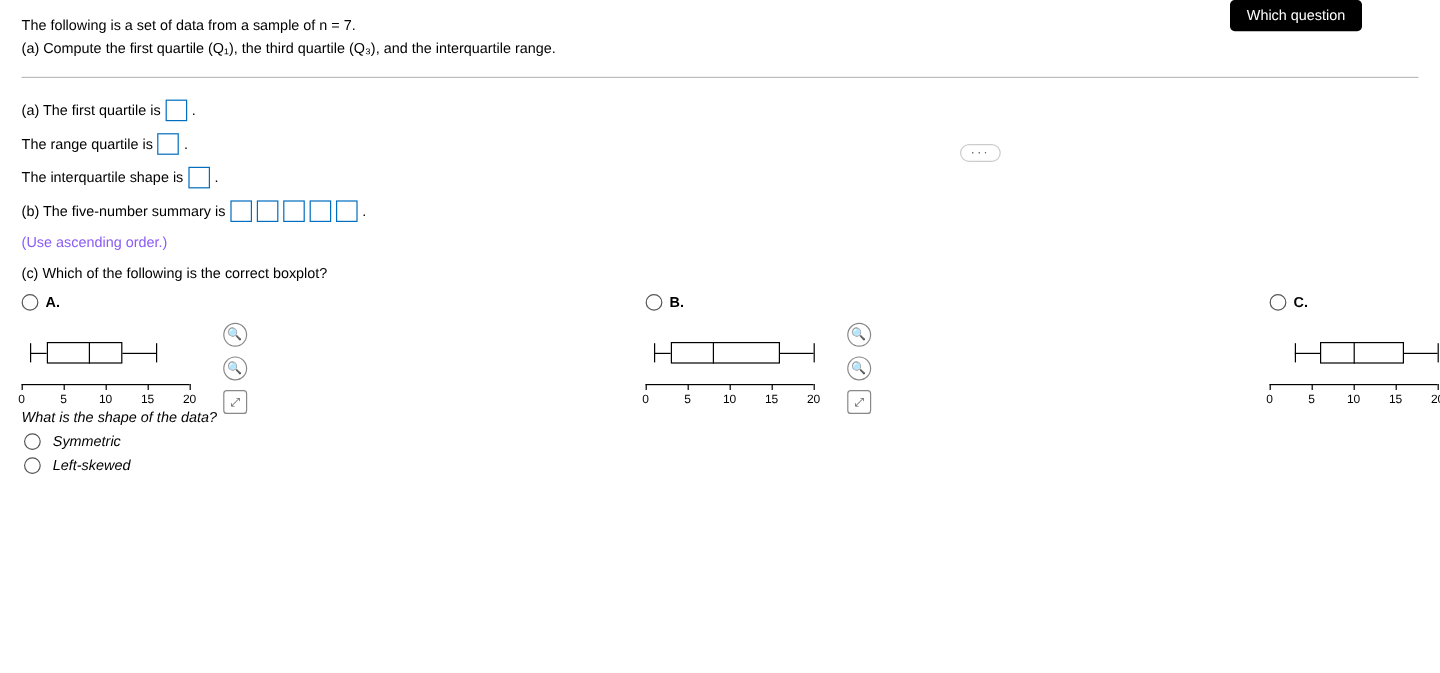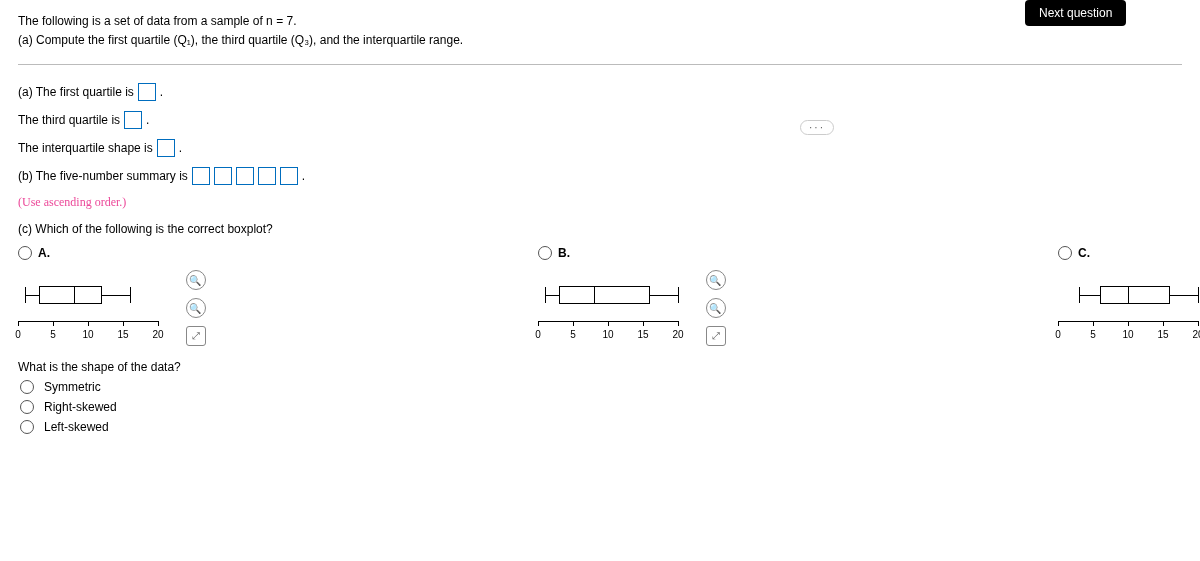--- a/index.html
+++ b/index.html
@@ -28,21 +28,21 @@
     display:inline-block; width:12px; height:14px; border:1px solid #555; 
     border-radius:2px; margin-left:10px; position:relative; vertical-align:middle;
   }
   .clipboard-icon:before{content:""; position:absolute; top:-3px; left:2px; width:6px; height:3px; border:1px solid #555; border-radius:2px; background:#fff;}
   hr.divider { border: none; border-top: 1px solid #bbb; margin: 14px 0 18px 0; }
   .answer-line { margin: 10px 0; display:flex; align-items:center; gap:4px;}
   .input-box {
     display:inline-block; width:16px; height:16px; border:1px solid #006dbe; 
     background:#fff; vertical-align:middle;
   }
-  .red-text { color: #ec4899; font-family: Liberation Serif, serif; }
+  .red-text { color: #8b5cf6; }
   .ellipsis-pill {
     position:absolute; left: 800px; top: 120px;
     border:1px solid #ccc; border-radius: 10px; padding: 1px 8px;
     font-size: 10px; cursor:pointer; color:#555; letter-spacing:2px;
   }
   .options-row {
     display:flex; gap: 360px; margin-top: 10px;
   }
   .option-block { position:relative; }
   .option-header { display:flex; align-items:center; gap:6px; margin-bottom:10px;}
@@ -64,46 +64,46 @@
   .median-line { position:absolute; width:1px; height:18px; background:#000; }
   .tool-stack {
     position:absolute; right:-28px; top:0; display:flex; flex-direction:column; gap:8px;
   }
   .tool-btn {
     width:18px; height:18px; border:1px solid #888; border-radius:50%;
     display:flex; align-items:center; justify-content:center; cursor:pointer;
     font-size:10px; color:#555;
   }
   .tool-btn.square { border-radius:3px; }
-  .shape-q { margin-top: 20px; }
+  .shape-q { margin-top: 2px; font-style: italic; }
   .shape-options .radio-row { display:flex; align-items:center; gap:10px; margin:6px 0; margin-left:2px;}
 </style>
 </head>
 <body>
 
 <div class="next-btn">
-  <span>Next question</span>
+  <span>Which question</span>
 </div>
 
 <div class="question-text">
   <div>The following is a set of data from a sample of n = 7.</div>
   <div>(a) Compute the first quartile (Q₁), the third quartile (Q₃), and the interquartile range.</div>
 </div>
 
 <div class="ellipsis-pill">···</div>
 
 <hr class="divider">
 
 <div class="answer-line">
   <span>(a) The first quartile is</span>
   <span class="input-box"></span>
   <span>.</span>
 </div>
 <div class="answer-line">
-  <span>The third quartile is</span>
+  <span>The range quartile is</span>
   <span class="input-box"></span>
   <span>.</span>
 </div>
 <div class="answer-line">
   <span>The interquartile shape is</span>
   <span class="input-box"></span>
   <span>.</span>
 </div>
 <div class="answer-line">
   <span>(b) The five-number summary is</span>
@@ -213,20 +213,16 @@
 
 <div class="shape-q">
   <div>What is the shape of the data?</div>
   <div class="shape-options">
     <div class="radio-row">
       <span class="radio"></span>
       <span>Symmetric</span>
     </div>
     <div class="radio-row">
       <span class="radio"></span>
-      <span>Right-skewed</span>
-    </div>
-    <div class="radio-row">
-      <span class="radio"></span>
       <span>Left-skewed</span>
     </div>
   </div>
 </div>
 
 </body></html>

